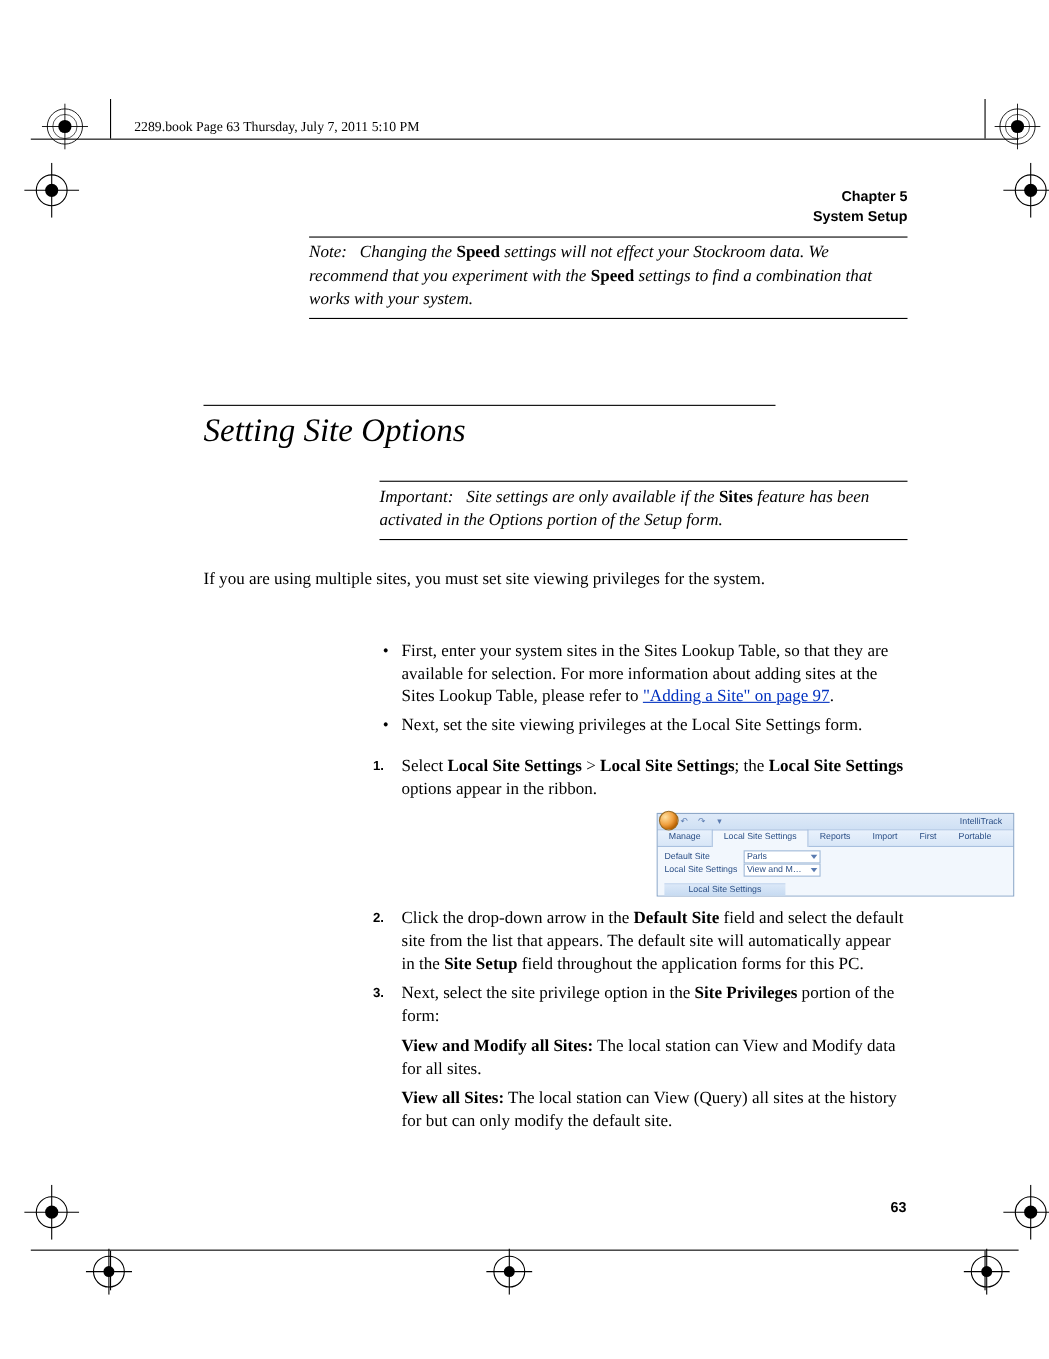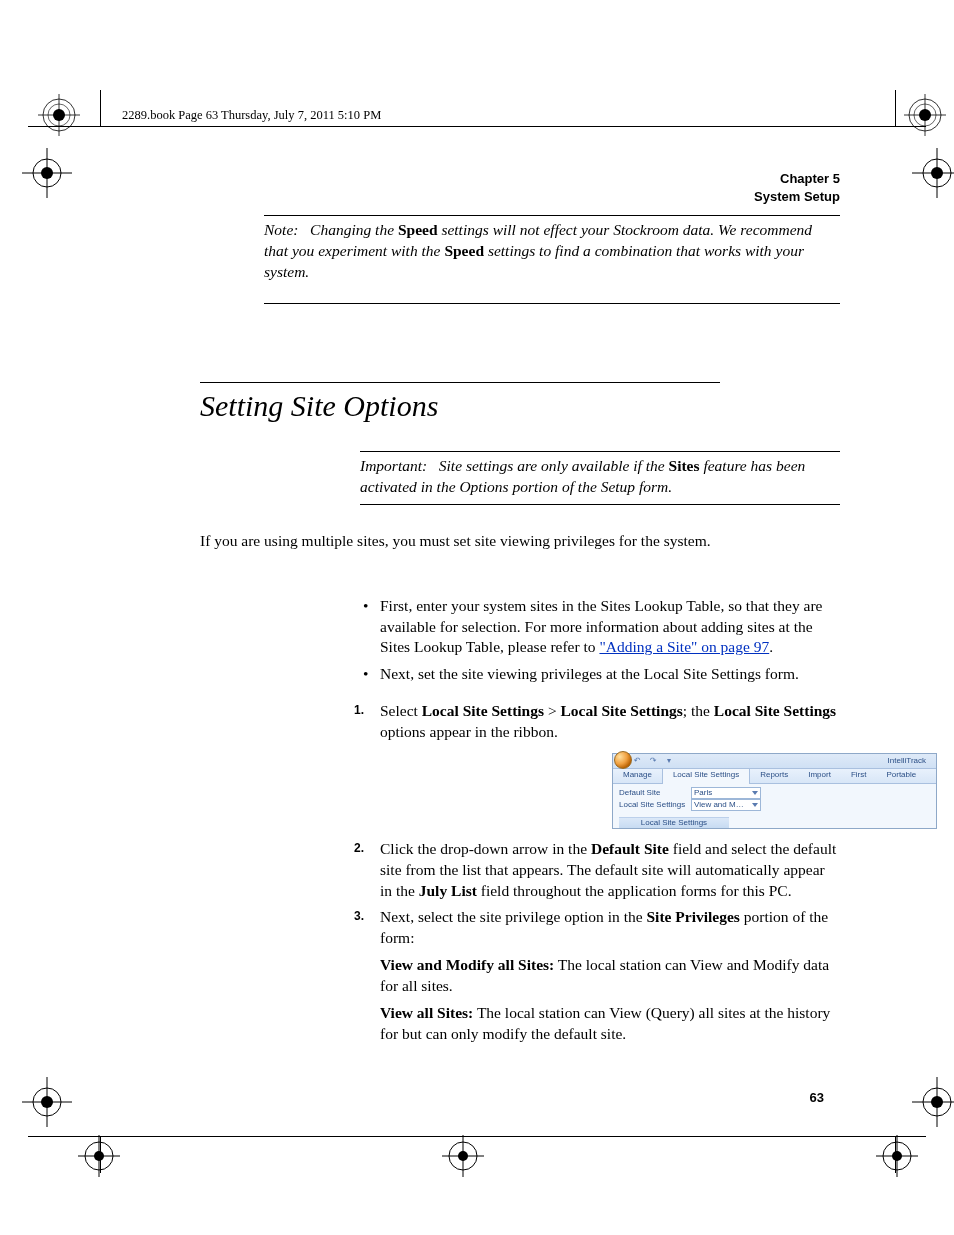--- a/index.html
+++ b/index.html
@@ -35,37 +35,37 @@
   .hairline-bottom {
     position:absolute; left:28px; right:28px; bottom:98px; border-top:0.5px solid #000;
   }
   .vline-left { position:absolute; left:100px; top:90px; height:36px; border-left:0.5px solid #000;}
   .vline-right { position:absolute; right:58px; top:90px; height:36px; border-left:0.5px solid #000;}
   .vline-left-b { position:absolute; left:100px; bottom:62px; height:36px; border-left:0.5px solid #000;}
   .vline-right-b { position:absolute; right:58px; bottom:62px; height:36px; border-left:0.5px solid #000;}
 
   .content {
     position: absolute;
-    left: 200px;
+    left: 185px;
     top: 170px;
     width: 640px;
   }
   .runhead {
     text-align: right;
     font-family: Arial, Helvetica, sans-serif;
     font-weight: bold;
     font-size: 13px;
     line-height: 1.35;
     margin-bottom: 10px;
   }
   .noteblock {
-    margin-left: 64px;
+    margin-left: 96px;
     border-top: 1px solid #000;
     border-bottom: 1px solid #000;
-    padding: 4px 0 20px 0;
+    padding: 4px 0 6px 0;
     font-style: italic;
     line-height: 1.35;
   }
   .noteblock .up { font-style: normal; font-weight: bold; }
   .section-rule {
     border-top: 1px solid #000;
     margin: 78px 0 6px 0;
     width: 520px;
   }
   .section-title {
@@ -333,21 +333,21 @@
                     <span>View and M…</span>
                   </div>
               </div>
               <div class="ribbon-group">Local Site Settings</div>
             </div>
           </div>
         </div>
       </li>
 
       <li>
-        <span>Click the drop-down arrow in the </span><span class="b">Default Site</span><span> field and select the default site from the list that appears. The default site will automatically appear in the </span><span class="b">July List</span><span> field throughout the application forms for this PC.</span>
+        <span>Click the drop-down arrow in the </span><span class="b">Default Site</span><span> field and select the default site from the list that appears. The default site will automatically appear in the </span><span class="b">Site Setup</span><span> field throughout the application forms for this PC.</span>
       </li>
 
       <li>
         <span>Next, select the site privilege option in the </span><span class="b">Site Privileges</span><span> portion of the form:</span>
         <p class="subp"><span class="b">View and Modify all Sites:</span><span> The local station can View and Modify data for all sites.</span></p>
         <p class="subp"><span class="b">View all Sites:</span><span> The local station can View (Query) all sites at the history for but can only modify the default site.</span></p>
       </li>
     </ol>
   </div>
 

